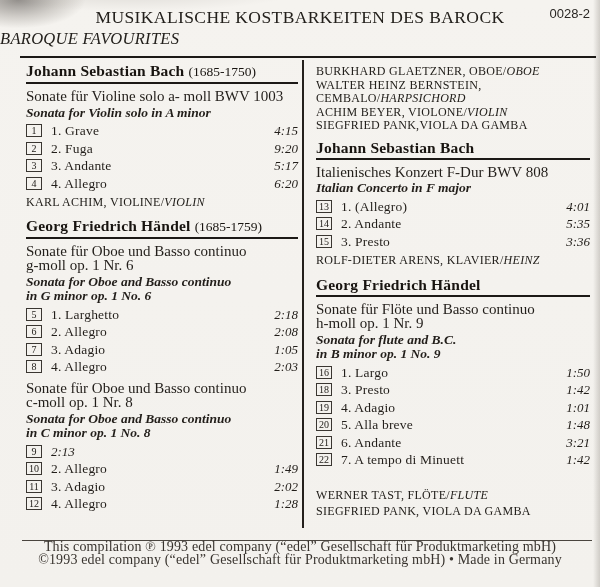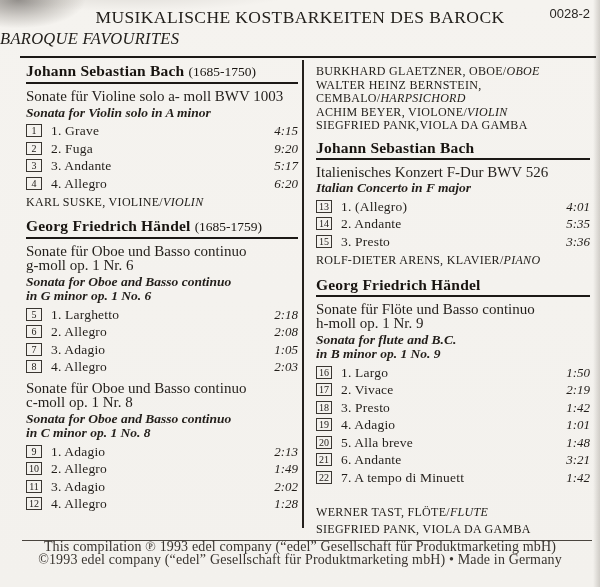--- a/index.html
+++ b/index.html
@@ -160,21 +160,21 @@
         </div>
         <div class="track">
           <span class="tnum">4</span>
           <span class="ttitle">4. Allegro</span>
           <span class="ttime">6:20</span>
         </div>
       </div>
 
       <div class="performers">
         <div class="performer-line">
-          <span>KARL SUSKE, VIOLINE/</span><span class="it">VIOLIN</span>
+          <span>KARL ACHIM, VIOLINE/</span><span class="it">VIOLIN</span>
         </div>
       </div>
 
       <div class="composer" style="margin-top:7px">
         <span>Georg Friedrich Händel</span>
         <span class="dates">(1685-1759)</span>
       </div>
       <div class="work-de">Sonate für Oboe und Basso continuo</div>
       <div class="work-de">g-moll op. 1 Nr. 6</div>
       <div class="work-en">Sonata for Oboe and Basso continuo</div>
@@ -206,21 +206,20 @@
       <div class="work-block">
         <div class="work-de">Sonate für Oboe und Basso continuo</div>
         <div class="work-de">c-moll op. 1 Nr. 8</div>
         <div class="work-en">Sonata for Oboe and Basso continuo</div>
         <div class="work-en">in C minor op. 1 No. 8</div>
       </div>
 
       <div>
         <div class="track">
           <span class="tnum">9</span>
-          <span class="ttitle">1. Adagio</span>
           <span class="ttime">2:13</span>
         </div>
         <div class="track">
           <span class="tnum">10</span>
           <span class="ttitle">2. Allegro</span>
           <span class="ttime">1:49</span>
         </div>
         <div class="track">
           <span class="tnum">11</span>
           <span class="ttitle">3. Adagio</span>
@@ -250,21 +249,21 @@
           <span>ACHIM BEYER, VIOLONE/</span><span class="it">VIOLIN</span>
         </div>
         <div class="performer-line">
           <span>SIEGFRIED PANK,VIOLA DA GAMBA</span><span class="it"></span>
         </div>
       </div>
 
       <div class="composer" style="margin-top:6px">
         <span>Johann Sebastian Bach</span>
       </div>
-      <div class="work-de">Italienisches Konzert F-Dur BWV 526</div>
+      <div class="work-de">Italienisches Konzert F-Dur BWV 808</div>
       <div class="work-en">Italian Concerto in F major</div>
 
       <div>
         <div class="track">
           <span class="tnum">13</span>
           <span class="ttitle">1. (Allegro)</span>
           <span class="ttime">4:01</span>
         </div>
         <div class="track">
           <span class="tnum">14</span>
@@ -273,42 +272,37 @@
         </div>
         <div class="track">
           <span class="tnum">15</span>
           <span class="ttitle">3. Presto</span>
           <span class="ttime">3:36</span>
         </div>
       </div>
 
       <div class="performers">
         <div class="performer-line">
-          <span>ROLF-DIETER ARENS, KLAVIER/</span><span class="it">PIANO</span>
+          <span>ROLF-DIETER ARENS, KLAVIER/</span><span class="it">HEINZ</span>
         </div>
       </div>
 
       <div class="composer" style="margin-top:8px">
         <span>Georg Friedrich Händel</span>
       </div>
       <div class="work-de">Sonate für Flöte und Basso continuo</div>
       <div class="work-de">h-moll op. 1 Nr. 9</div>
       <div class="work-en">Sonata for flute and B.C.</div>
       <div class="work-en">in B minor op. 1 No. 9</div>
 
       <div>
         <div class="track">
           <span class="tnum">16</span>
           <span class="ttitle">1. Largo</span>
           <span class="ttime">1:50</span>
-        </div>
-        <div class="track">
-          <span class="tnum">17</span>
-          <span class="ttitle">2. Vivace</span>
-          <span class="ttime">2:19</span>
         </div>
         <div class="track">
           <span class="tnum">18</span>
           <span class="ttitle">3. Presto</span>
           <span class="ttime">1:42</span>
         </div>
         <div class="track">
           <span class="tnum">19</span>
           <span class="ttitle">4. Adagio</span>
           <span class="ttime">1:01</span>

